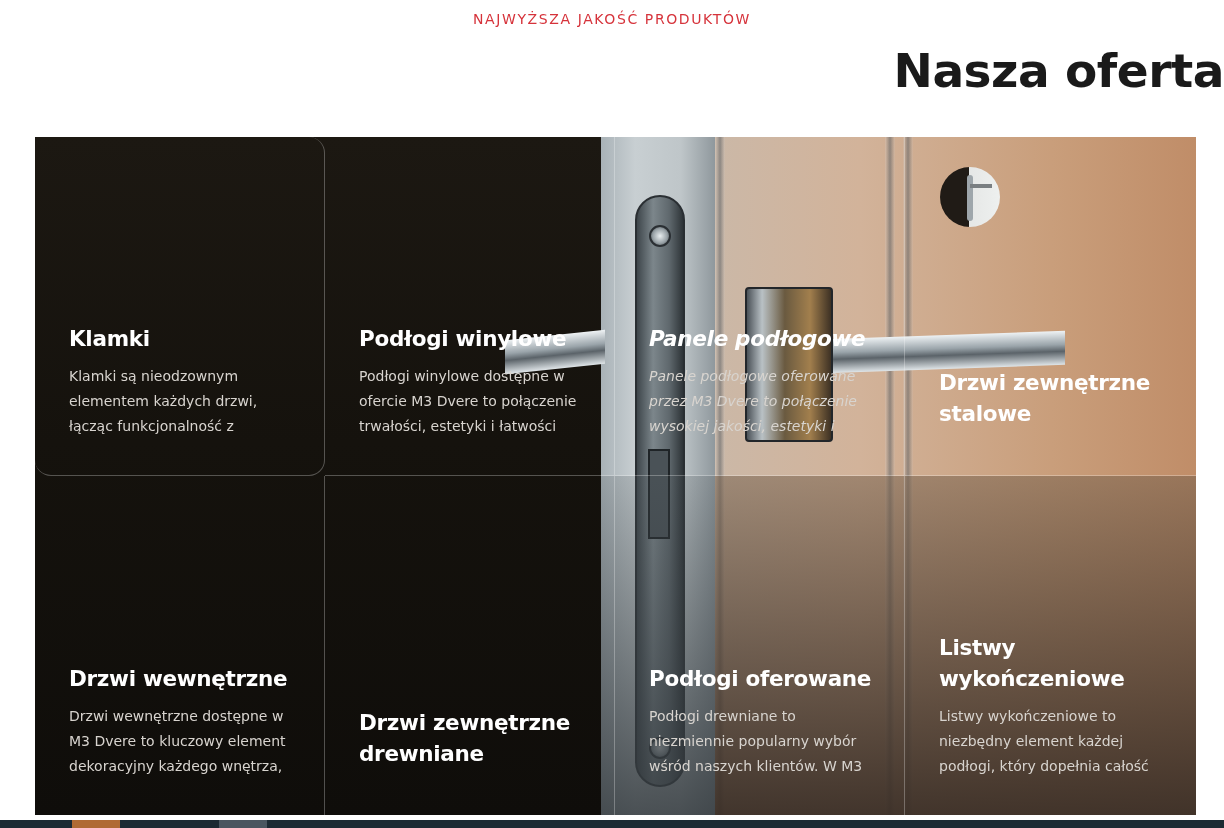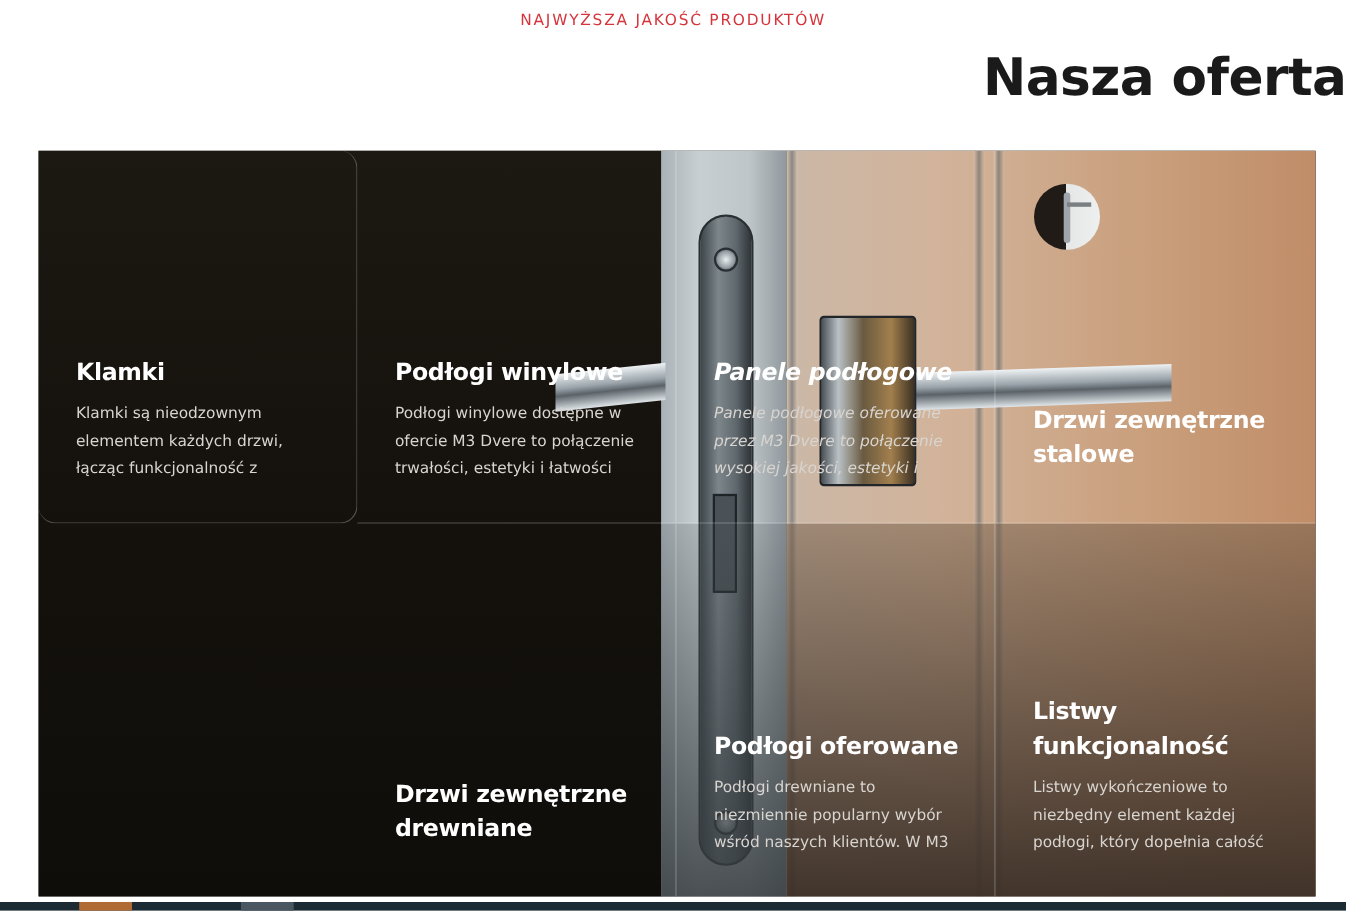--- a/index.html
+++ b/index.html
@@ -119,34 +119,40 @@
       <h3 class="tile-title">Panele podłogowe</h3>
       <p class="tile-desc">Panele podłogowe oferowane przez M3 Dvere to połączenie wysokiej jakości, estetyki i</p>
     </div>
   </div>
   <div class="tile" style="left:870px; top:0; width:291px; border-right:none;">
     <div class="tile-content">
       <h3 class="tile-title">Drzwi zewnętrzne stalowe</h3>
     </div>
   </div>
 
+  <div class="tile" style="left:0; top:339px; border-bottom:none;">
+    <div class="tile-content">
+      <h3 class="tile-title">Drzwi wewnętrzne</h3>
+      <p class="tile-desc">Drzwi wewnętrzne dostępne w M3 Dvere to kluczowy element dekoracyjny każdego wnętrza,</p>
+    </div>
+  </div>
   <div class="tile" style="left:290px; top:339px; border-bottom:none;">
     <div class="tile-content">
       <h3 class="tile-title">Drzwi zewnętrzne drewniane</h3>
     </div>
   </div>
   <div class="tile" style="left:580px; top:339px; border-bottom:none;">
     <div class="tile-content">
       <h3 class="tile-title">Podłogi oferowane</h3>
       <p class="tile-desc">Podłogi drewniane to niezmiennie popularny wybór wśród naszych klientów. W M3</p>
     </div>
   </div>
   <div class="tile" style="left:870px; top:339px; width:291px; border-right:none; border-bottom:none;">
     <div class="tile-content">
-      <h3 class="tile-title">Listwy funkcjonalność</h3>
+      <h3 class="tile-title">Listwy wykończeniowe</h3>
       <p class="tile-desc">Listwy wykończeniowe to niezbędny element każdej podłogi, który dopełnia całość</p>
     </div>
   </div>
 </div>
 
 <div class="footer-strip">
   <div class="footer-seg-orange"></div>
   <div class="footer-seg-grey"></div>
 </div>
 

